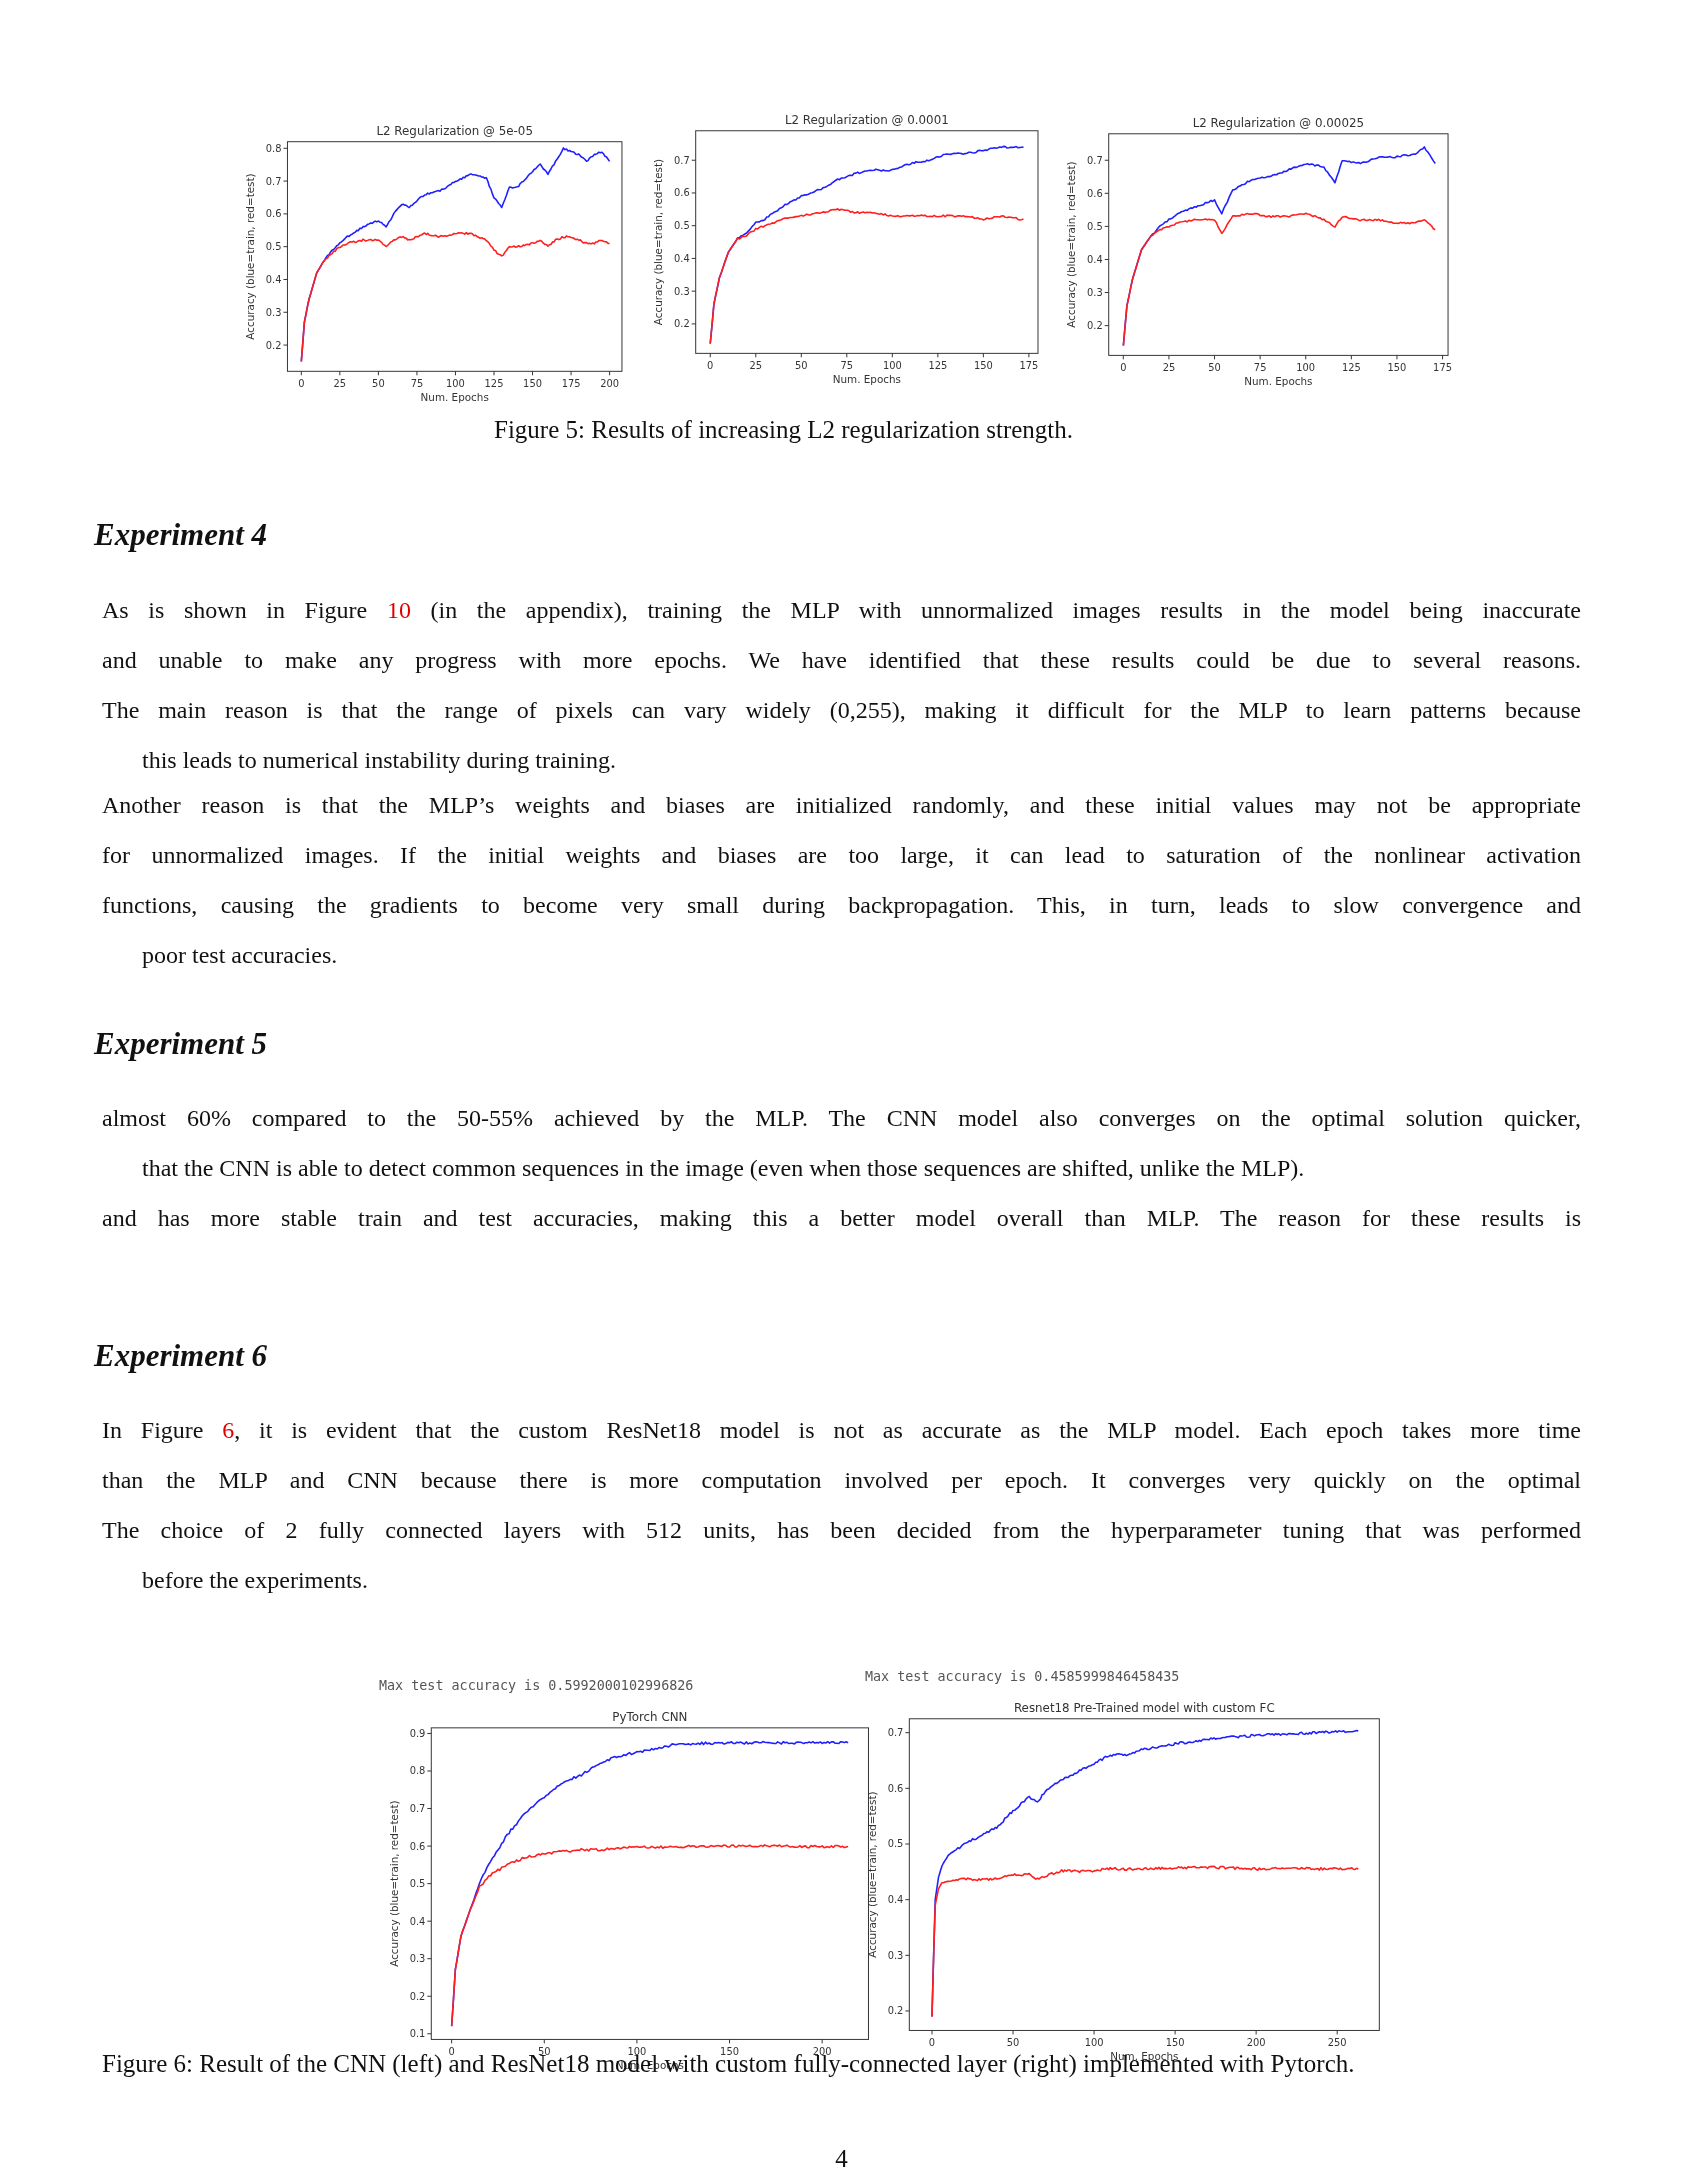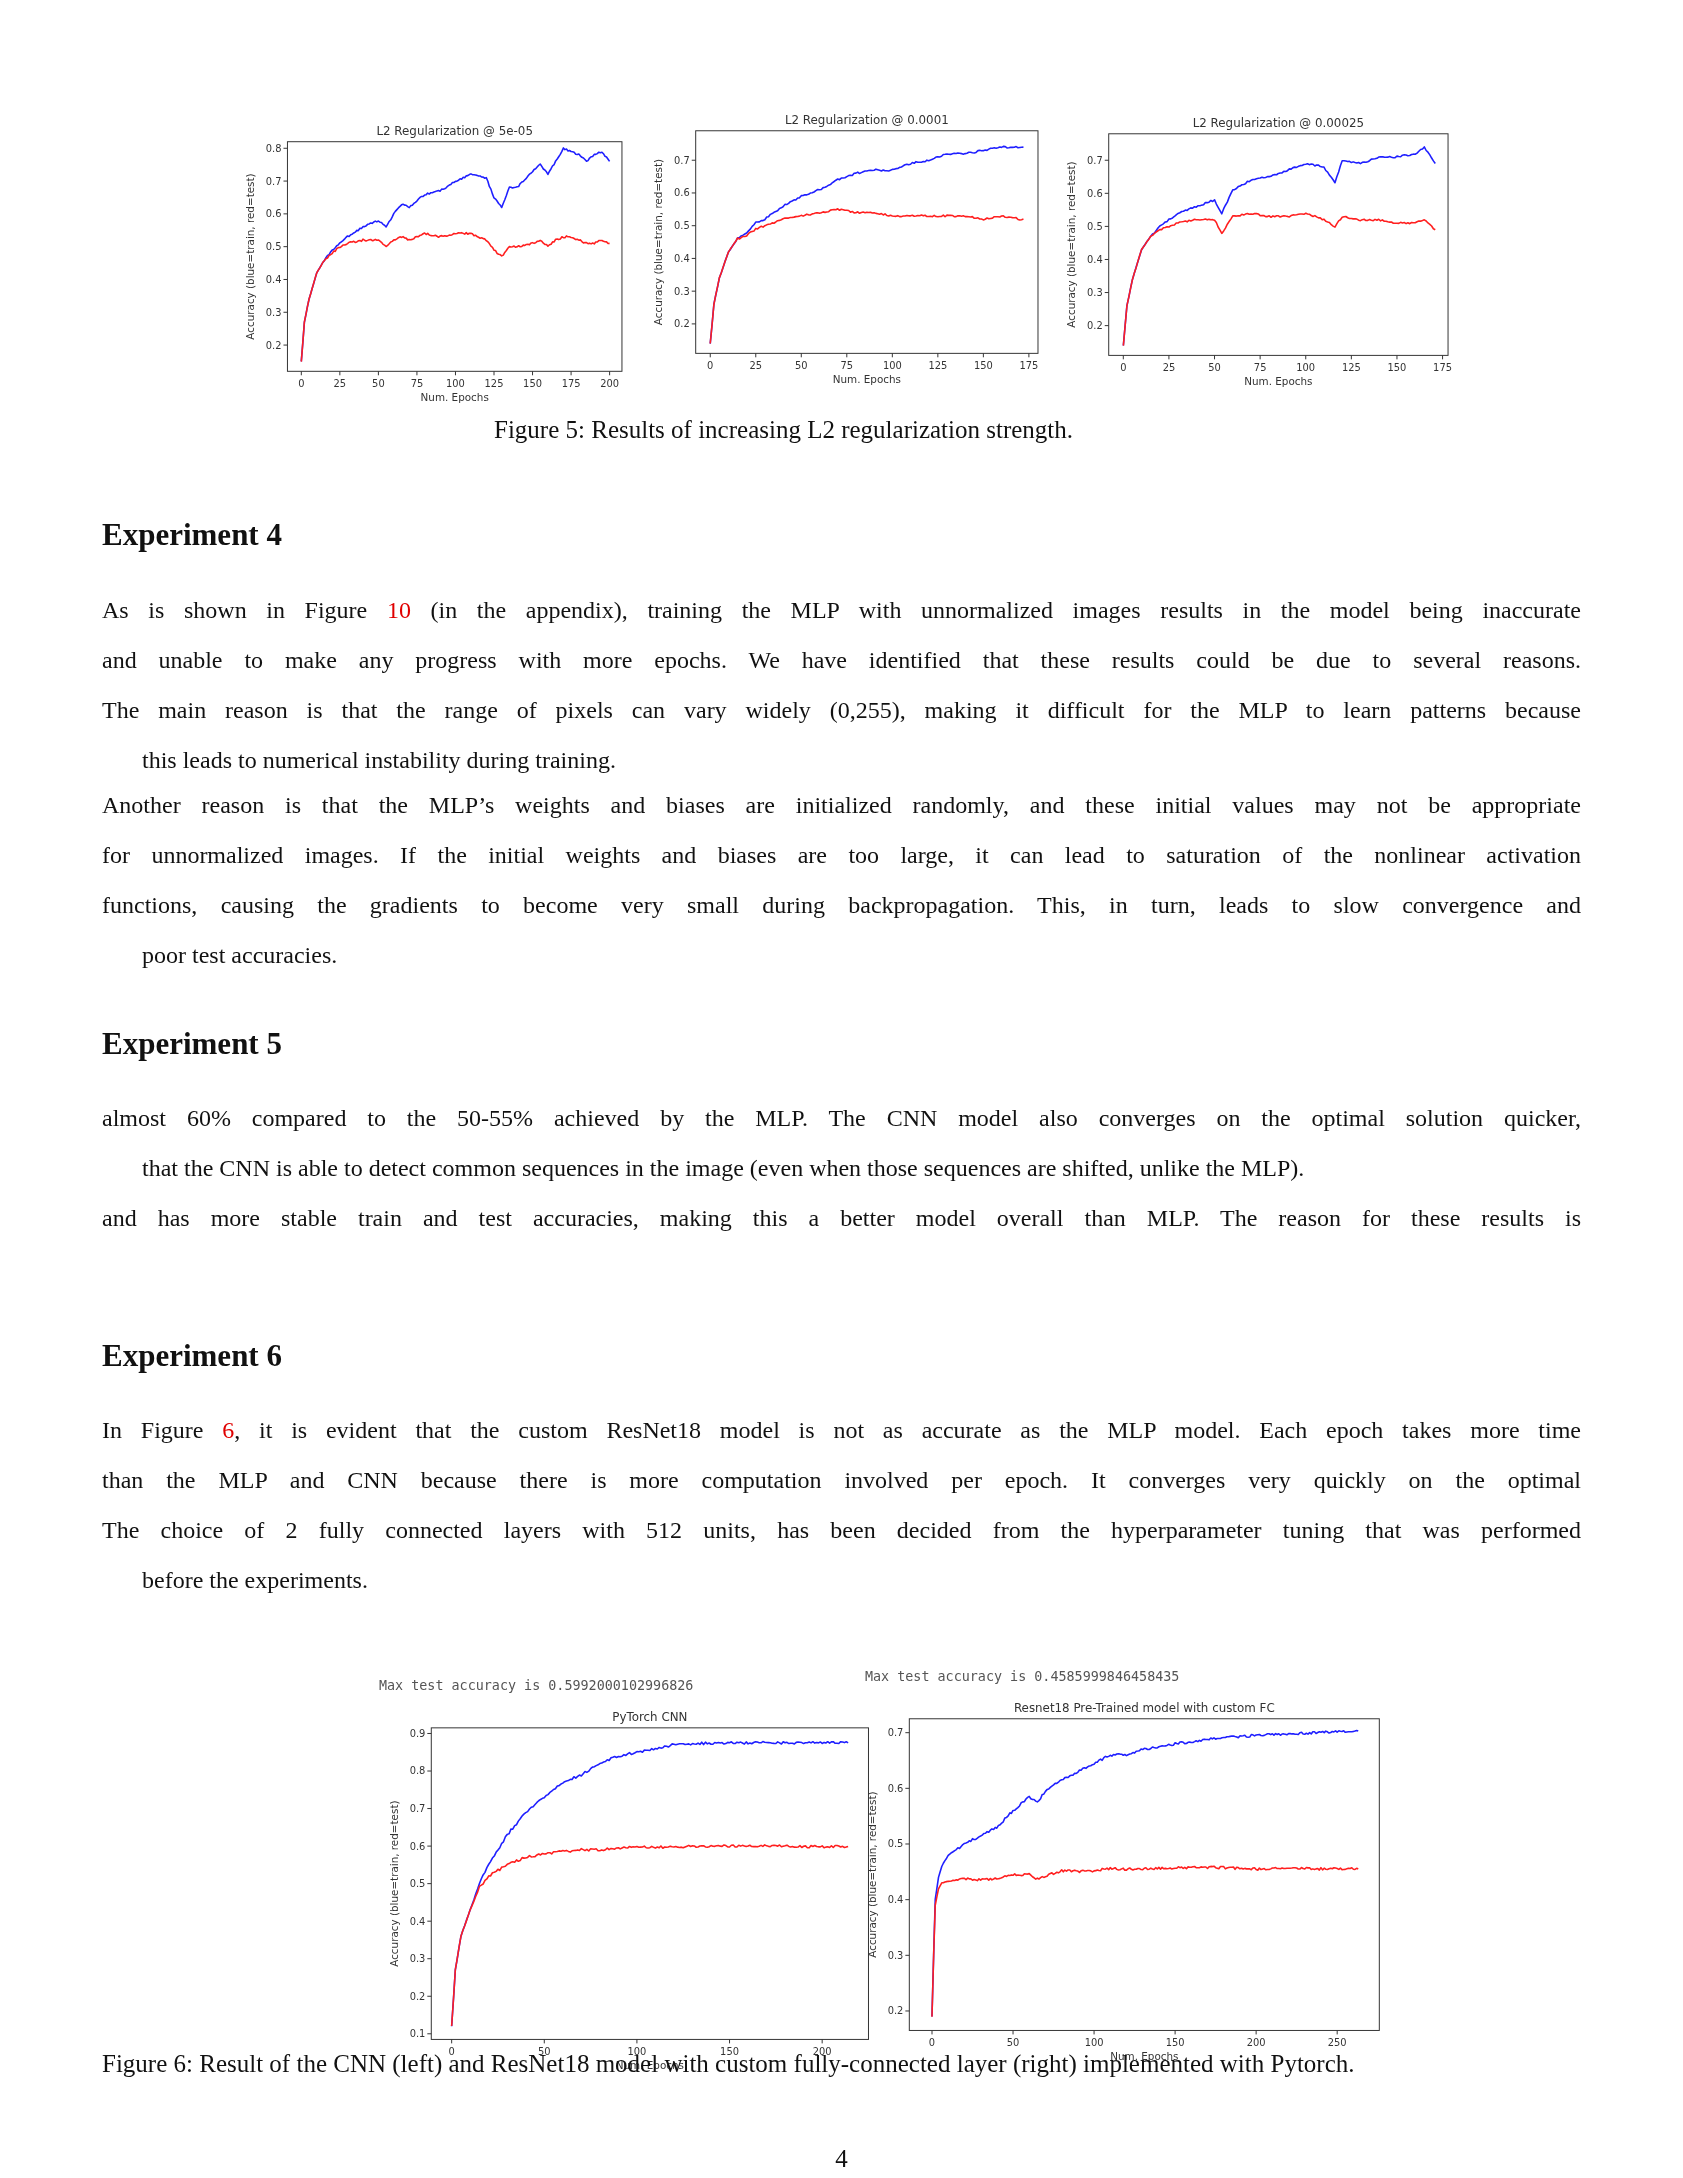--- a/index.html
+++ b/index.html
@@ -6,21 +6,21 @@
   body { width: 1683px; height: 2178px; position: relative; overflow: hidden;
          font-family: "DejaVu Serif", "Liberation Serif", serif; color: #111; }
   .fig-row { position: absolute; }
   .plot { position: absolute; }
   .plot svg { display: block; overflow: visible; }
   .plot-title { font-family: "DejaVu Sans", "Liberation Sans", sans-serif; font-size: 12px; fill: #333; }
   .tick-label { font-family: "DejaVu Sans", "Liberation Sans", sans-serif; font-size: 10px; fill: #333; }
   .axis-label { font-family: "DejaVu Sans", "Liberation Sans", sans-serif; font-size: 10.5px; fill: #333; }
   .mono-note { font-family: "DejaVu Sans Mono", "Liberation Mono", monospace; font-size: 13.4px; color: #555; position: absolute; white-space: nowrap; }
   .caption { position: absolute; font-family: "Liberation Serif", "DejaVu Serif", serif; font-size: 25px; white-space: nowrap; }
-  .heading { position: absolute; left: 102px; font-family: "Liberation Serif", "DejaVu Serif", serif; font-size: 31px; font-weight: bold; }
+  .heading { position: absolute; left: 94px; font-family: "Liberation Serif", "DejaVu Serif", serif; font-size: 31px; font-weight: bold; font-style: italic; }
   .para { position: absolute; left: 102px; width: 1479px; font-family: "Liberation Serif", "DejaVu Serif", serif;
           font-size: 24px; line-height: 50px; text-align: justify; }
   .para .line { display: block; text-align: justify; text-align-last: justify; height: 50px; white-space: nowrap; }
   .para .line.last { text-align-last: left; margin-left: 40px; }
   .ref { color: #e00000; }
   .page-num { position: absolute; left: 0; width: 1683px; top: 2145px; text-align: center; font-family: "Liberation Serif", serif; font-size: 25px; }
 </style>
 </head>
 <body>
 

